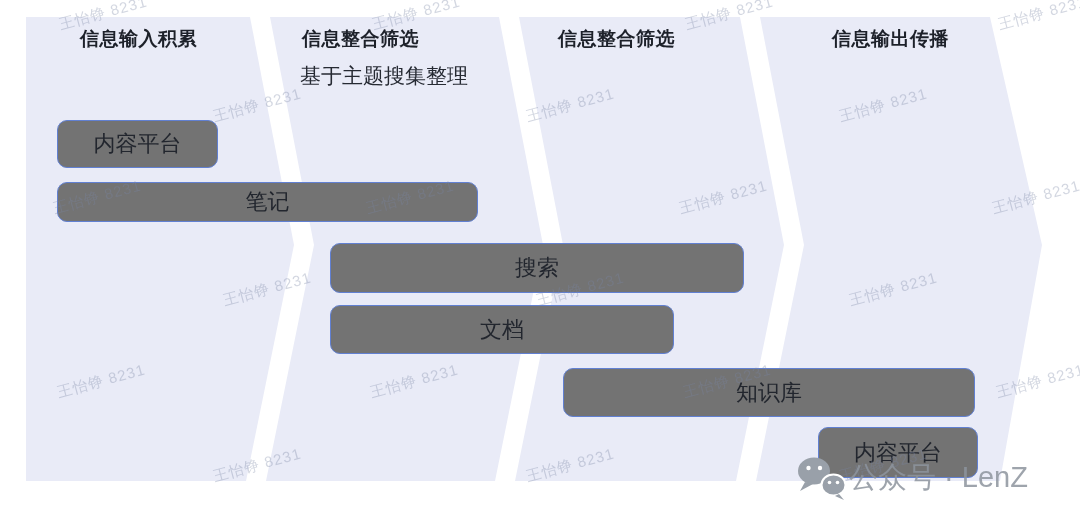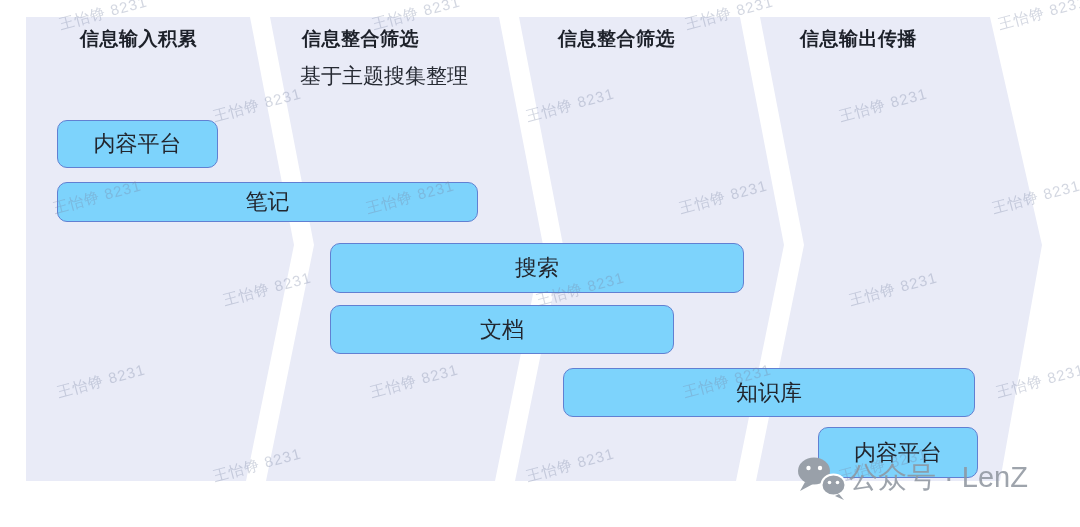--- a/index.html
+++ b/index.html
@@ -14,25 +14,25 @@
   .p3{clip-path:polygon(519px 17px,740px 17px,784px 245px,736px 481px,515px 481px,563px 245px);}
   .p4{clip-path:polygon(760px 17px,990px 17px,1042px 245px,1000px 481px,756px 481px,804px 245px);}
 
   
   .hdr{position:absolute;white-space:nowrap;z-index:2;}
   .hdr.t{top:26px;font-size:19px;font-weight:700;color:#1d212a;letter-spacing:.5px;}
   .hdr.s{top:62px;font-size:21px;font-weight:400;color:#262a33;}
   .t.c1{left:80px}  .s.c1{left:67px}
   .t.c2{left:302px} .s.c2{left:300px}
   .t.c3{left:558px} .s.c3{left:547px}
-  .t.c4{left:800px} .s.c4{left:787px}
+  .t.c4{left:832px} .s.c4{left:787px}
 
   
   .bar{
-    position:absolute;z-index:3;background:#7dd3fc;border:1.5px solid #6180d2;border-radius:10px;
+    position:absolute;z-index:3;background:#737373;border:1.5px solid #6180d2;border-radius:10px;
     display:flex;align-items:center;justify-content:center;
     font-size:22px;color:#22262e;box-sizing:border-box;
   }
   .b1{left:57px; top:120px;width:161px;height:48px}
   .b2{left:57px; top:182px;width:421px;height:40px}
   .b3{left:330px;top:243px;width:414px;height:50px}
   .b4{left:330px;top:305px;width:344px;height:49px}
   .b5{left:563px;top:368px;width:412px;height:49px}
   .b6{left:818px;top:427px;width:160px;height:51px}
 

